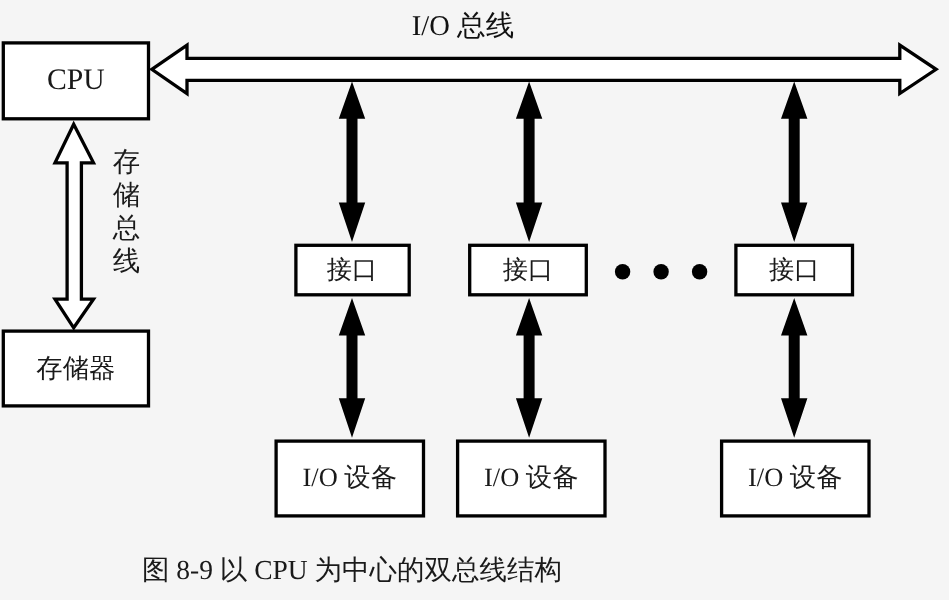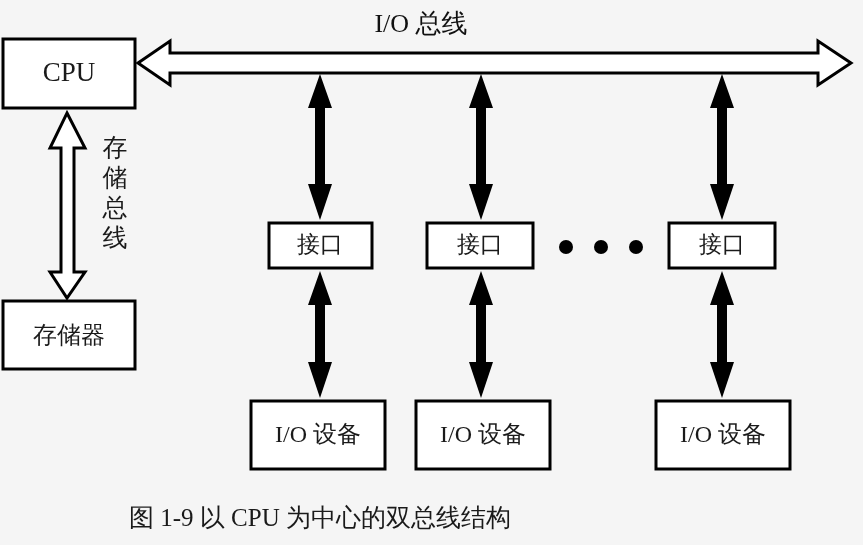--- a/index.html
+++ b/index.html
@@ -177,16 +177,16 @@
 
   </svg>
 
   <div class="vert-label">
     <span>存</span>
     <span>储</span>
     <span>总</span>
     <span>线</span>
   </div>
 
-  <div class="caption">图 1-9    以 CPU 为中心的双总线结构</div>
+  <div class="caption">图 8-9    以 CPU 为中心的双总线结构</div>
 
 
 </div>
 
 </body></html>

